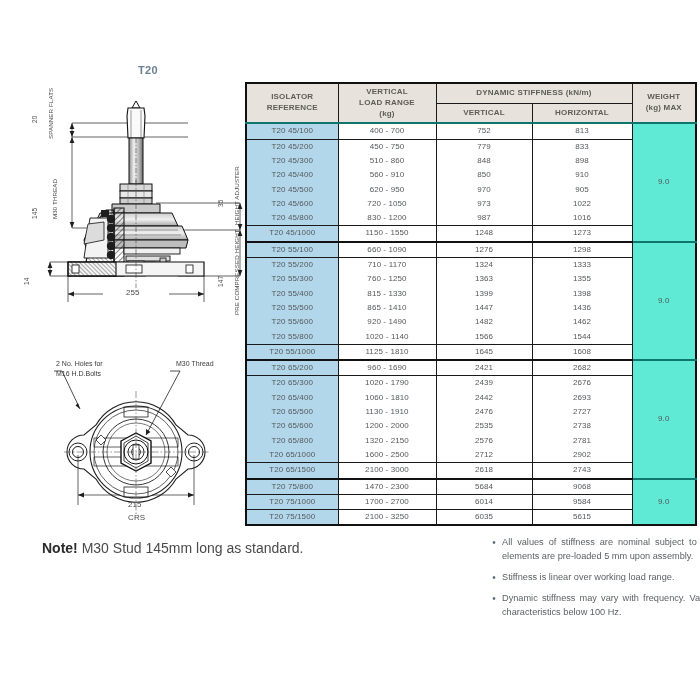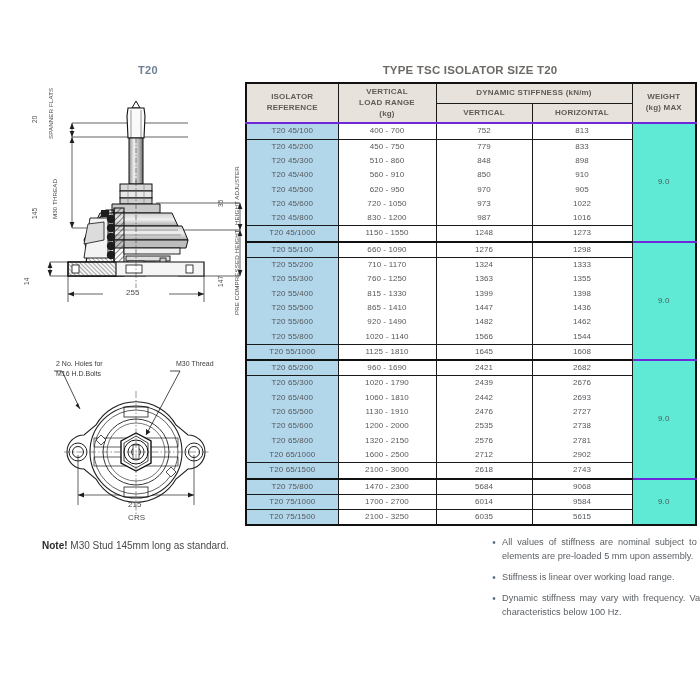--- a/index.html
+++ b/index.html
@@ -46,21 +46,21 @@
   .leadtext {
     position: absolute;
     font-size: 7px;
     color: #3a3a3a;
     white-space: nowrap;
     line-height: 1.25;
   }
   #note-line {
     position: absolute;
     left: 14px; top: 540px;
-    font-size: 10px;
+    font-size: 14px;
     color: #4a4a4a;
     white-space: nowrap;
   }
   #note-line b { color: #2b2b2b; }
 
   
   #table-panel {
     position: absolute;
     left: 240px; top: 0;
     width: 460px; height: 700px;
@@ -106,21 +106,21 @@
   }
   td.ref {
     background: #b3d7ea;
   }
   td.weight {
     background: #5eead4;
     font-size: 8.5px;
   }
   
   tr.block-end td { border-bottom: 2px solid #111111; }
-  tr.block-start td { border-top: 2px solid #6d28d9; }
+  tr.block-start td { border-top: 2px solid #0f766e; }
   table.spec tbody td.nb { border-top: none; border-bottom: none; }
   table.spec { border: 2px solid #111111; }
 
   
   #notes {
     position: absolute;
     left: 246px; top: 536px;
     width: 448px;
   }
   .bullet-row {
@@ -353,21 +353,20 @@
     <div class="leadtext" style="left:28px; top:360px;">2 No. Holes for</div>
     <div class="leadtext" style="left:28px; top:370px;">M16 H.D.Bolts</div>
     <div class="leadtext" style="left:148px; top:360px;">M30 Thread</div>
     <div class="dimtext" style="left:100px; top:500px; font-size:8px;">215</div>
     <div class="dimtext" style="left:100px; top:513px; font-size:8px;">CRS</div>
 
     <div id="note-line"><b>Note!</b><span> M30 Stud 145mm long as standard.</span></div>
   </div>
 
   <div id="table-panel">
-    <div id="table-title">TYPE TSC ISOLATOR SIZE T20</div>
 
     <table class="spec">
       <colgroup>
         <col style="width:92px">
         <col style="width:98px">
         <col style="width:96px">
         <col style="width:100px">
         <col style="width:64px">
       </colgroup>
       <thead>

